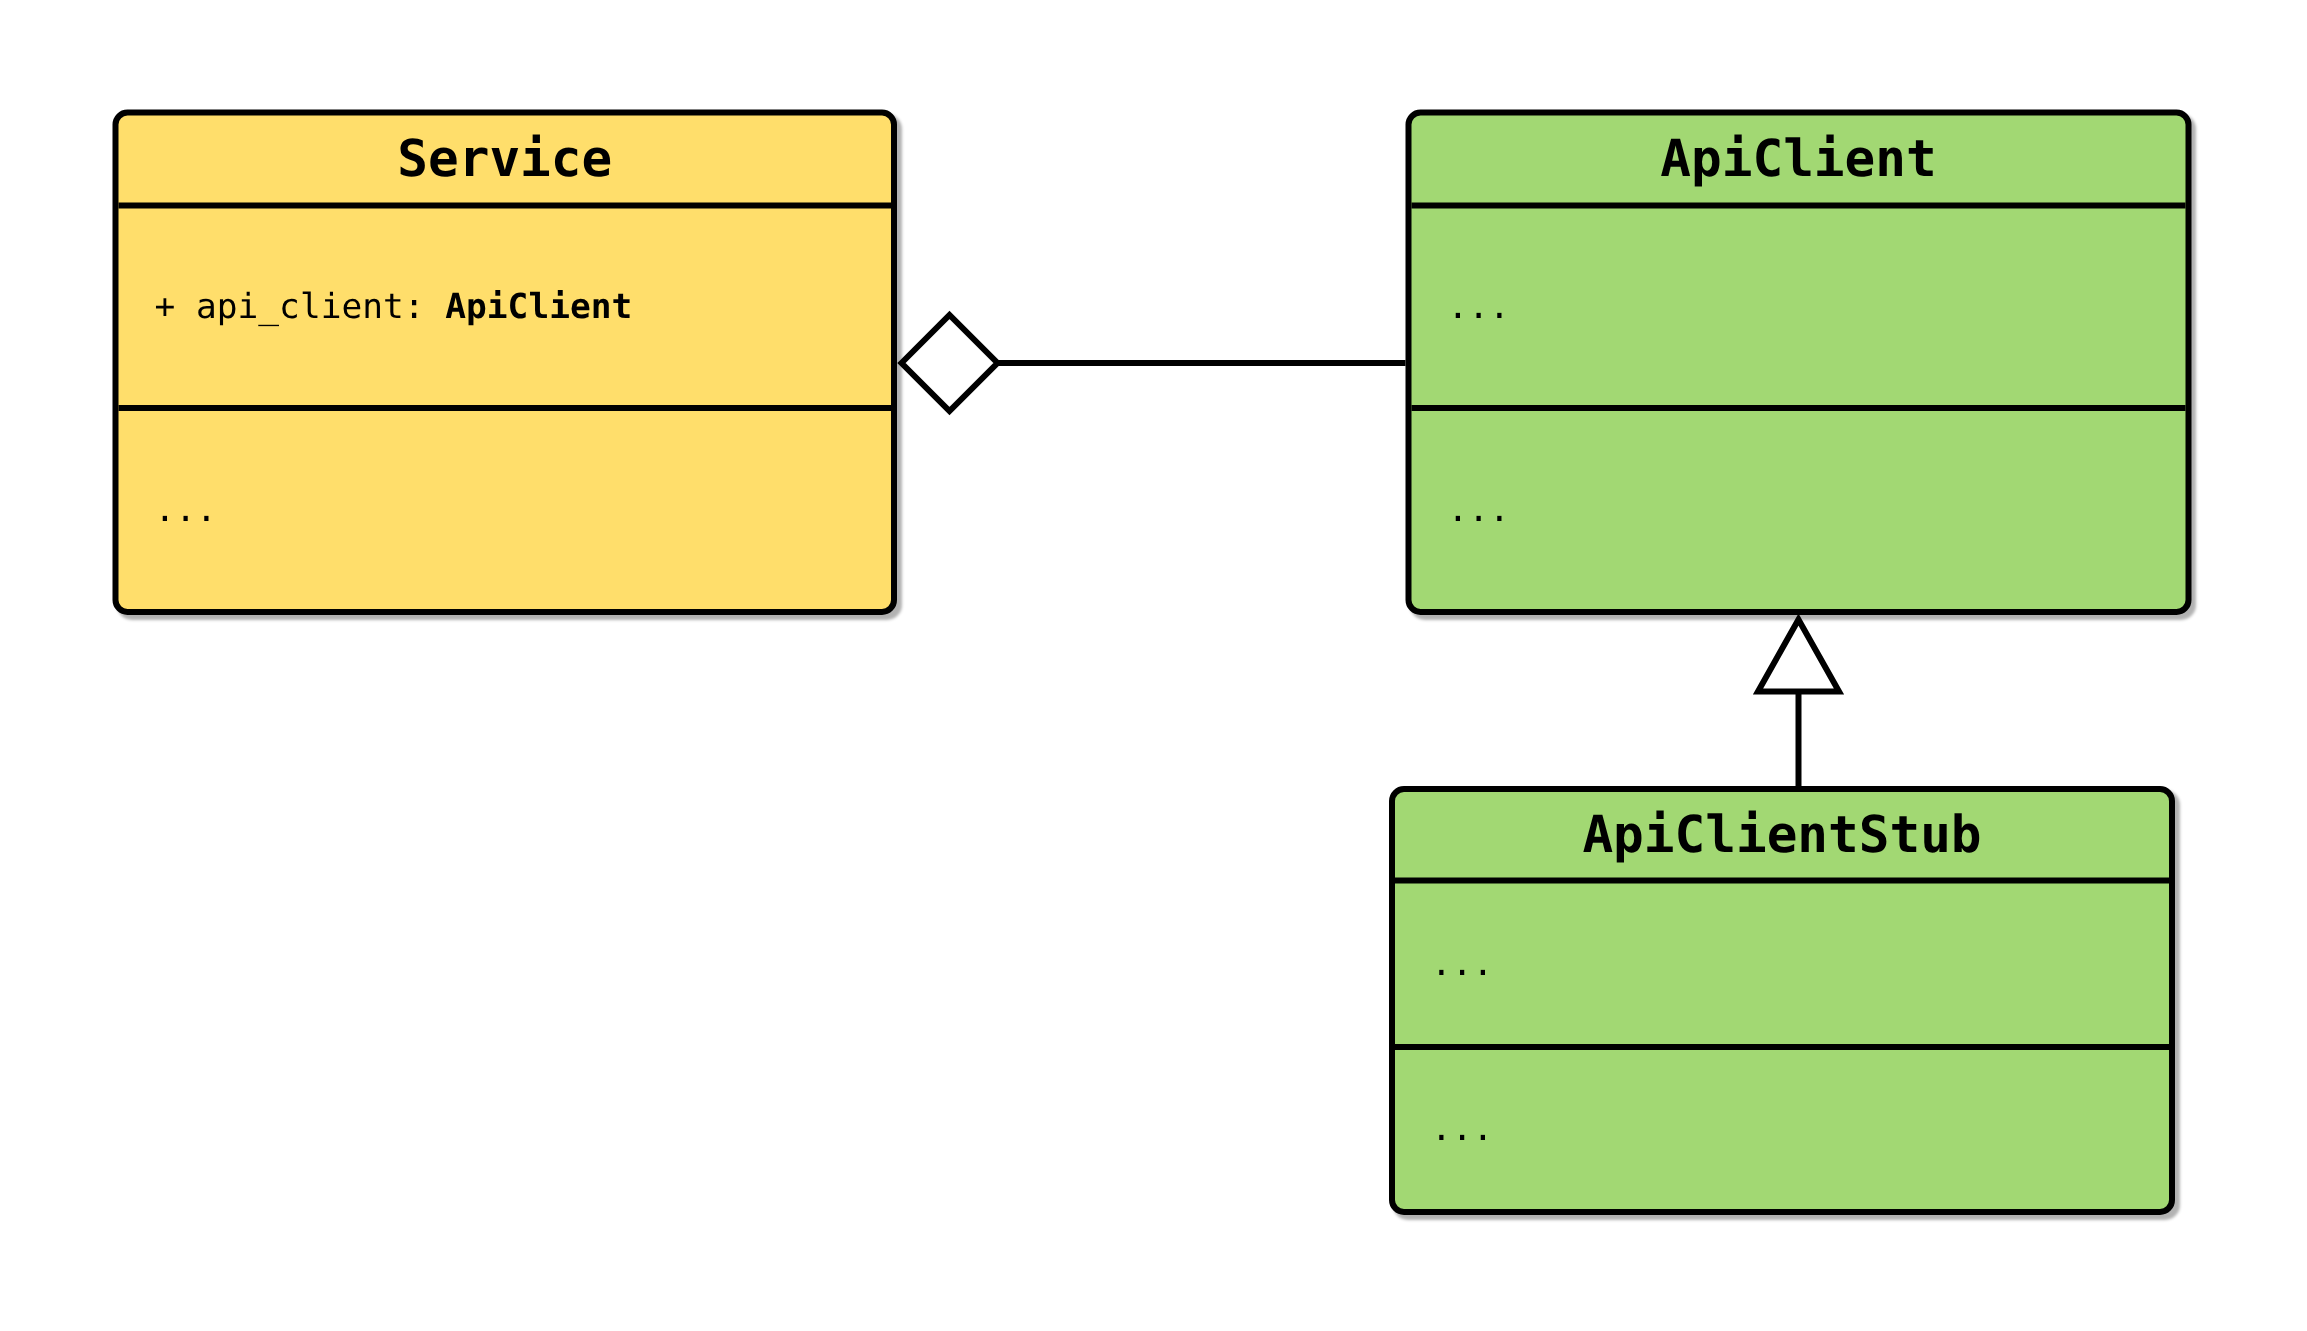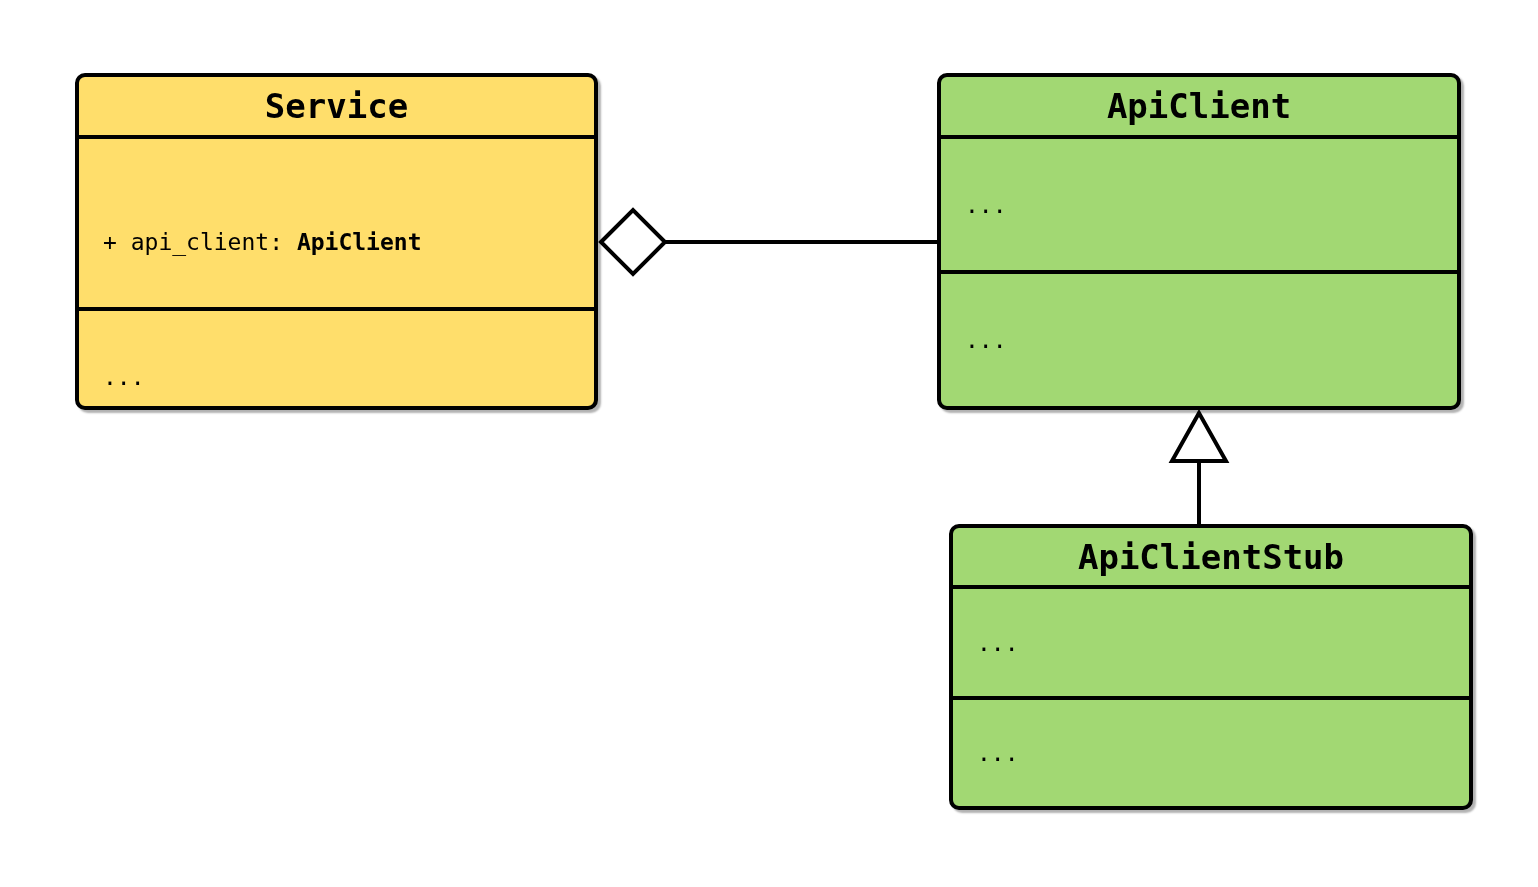--- a/index.html
+++ b/index.html
@@ -64,39 +64,39 @@
   #box-service            { left: 75px;  top: 73px;  width: 523px; height: 337px; }
   #box-service .uml-header{ height: 58px; }
   #box-service .sec-attrs { height: 131px; }
 
   
   #box-apiclient            { left: 937px; top: 73px;  width: 524px; height: 337px; }
   #box-apiclient .uml-header{ height: 58px; }
   #box-apiclient .sec-attrs { height: 131px; }
 
   
-  #box-stub            { left: 949px; top: 524px; width: 524px; height: 286px; }
+  #box-stub            { left: 926px; top: 524px; width: 524px; height: 286px; }
   #box-stub .uml-header{ height: 57px; }
   #box-stub .sec-attrs { height: 107px; }
 </style>
 </head>
 <body>
 
 <div class="canvas">
 
   <svg class="edges-svg" viewBox="0 0 1538 887" xmlns="http://www.w3.org/2000/svg">
 
     <line x1="665" y1="242" x2="937" y2="242" stroke="#000000" stroke-width="4"></line>
     <polygon points="601,242 633,210 665,242 633,274" fill="#FFFFFF" stroke="#000000" stroke-width="4" stroke-linejoin="miter"></polygon>
 
     <line x1="1199" y1="461" x2="1199" y2="524" stroke="#000000" stroke-width="4"></line>
     <polygon points="1199,413 1172,461 1226,461" fill="#FFFFFF" stroke="#000000" stroke-width="4" stroke-linejoin="miter"></polygon>
   </svg>
 
-  <div class="uml-box" id="box-service" style="background-color: rgb(255, 222, 107); gap: 37px;">
+  <div class="uml-box" id="box-service" style="background-color: rgb(255, 222, 107);">
     <div class="uml-header">
       <span>Service</span>
     </div>
     <div class="uml-sec sec-attrs with-divider">
       <span>+ api_client: </span><span class="type-bold">ApiClient</span>
     </div>
     <div class="uml-sec sec-methods grow">
       <span>...</span>
     </div>
   </div>

